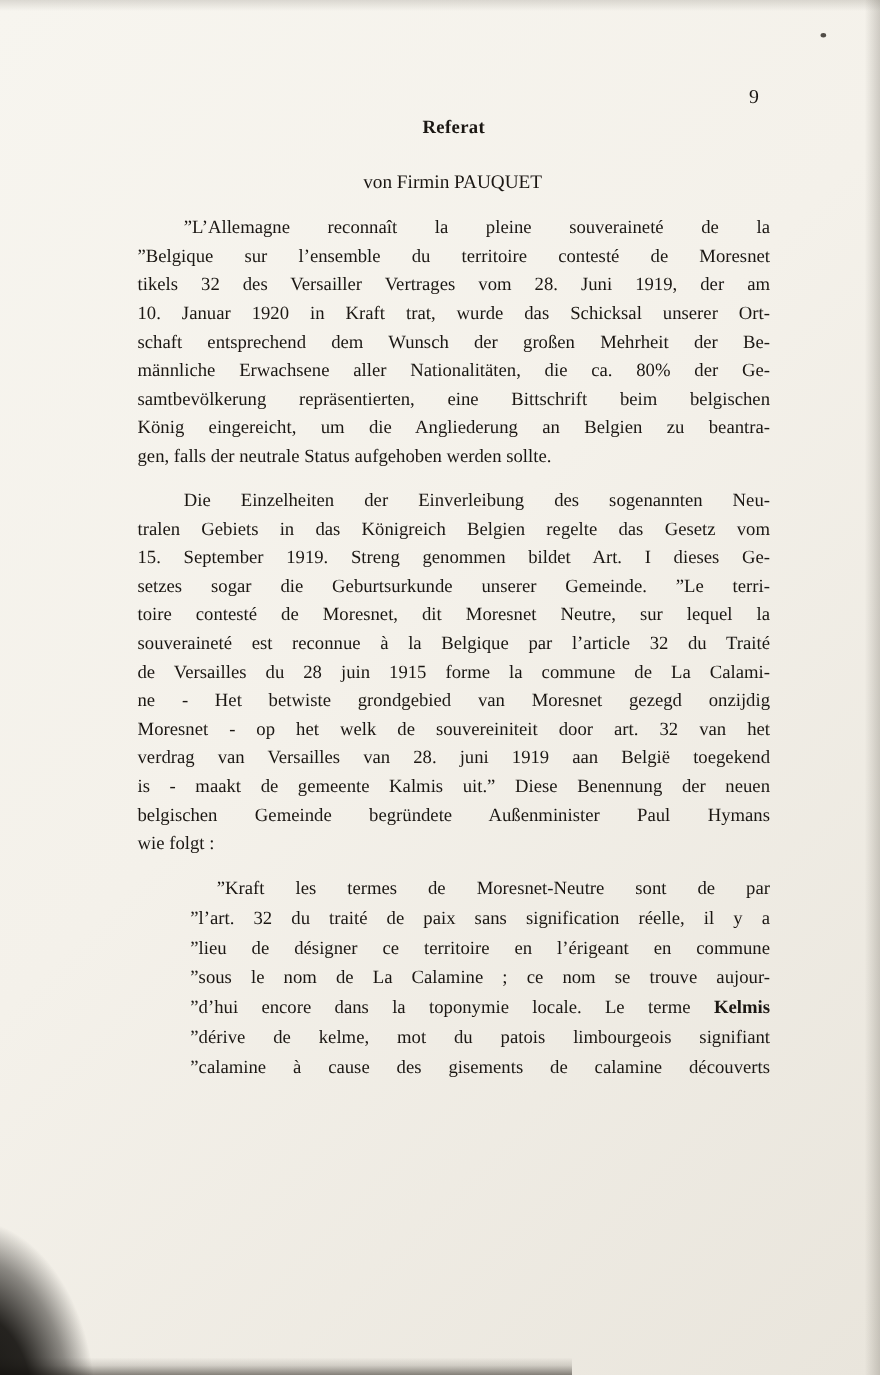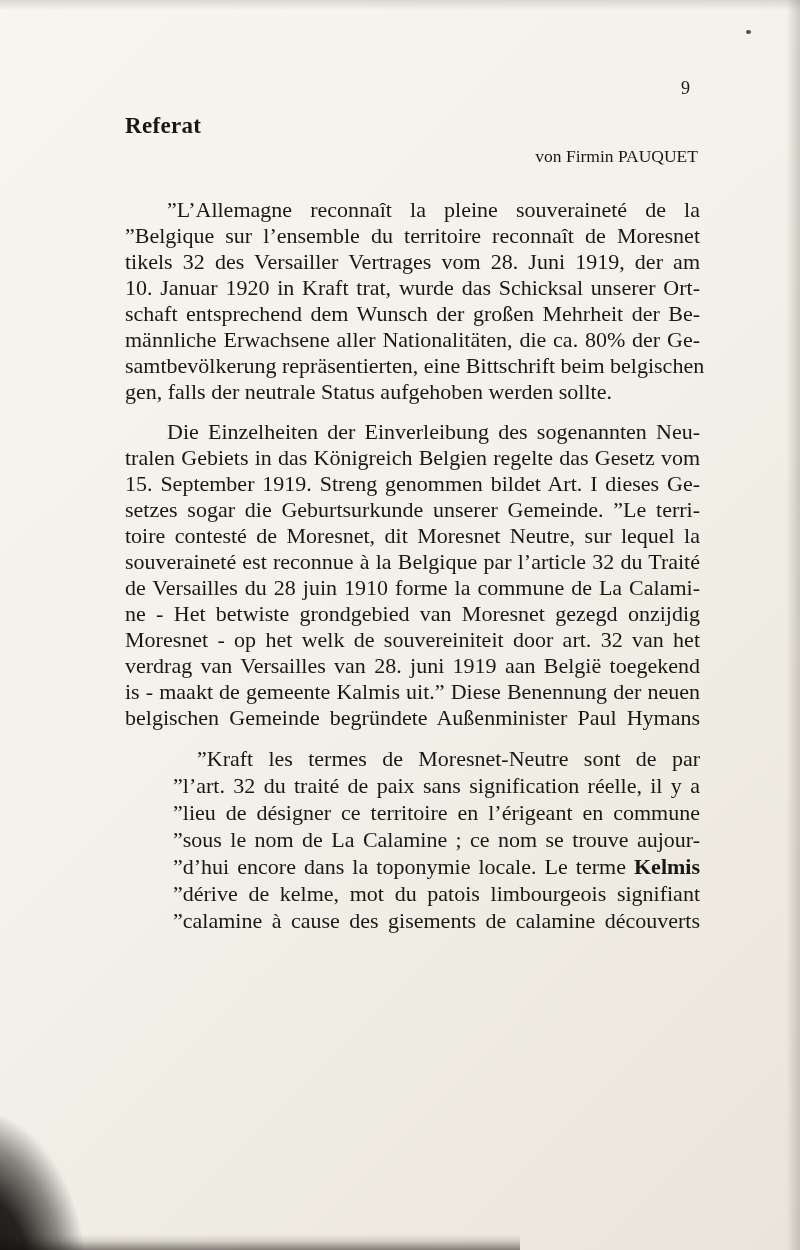--- a/index.html
+++ b/index.html
@@ -41,31 +41,31 @@
     background:rgba(40,35,30,0.8);
   }
   
   .content{
     position:absolute;left:125px;top:78px;width:575px;
   }
   .page-number{
     text-align:right;font-size:18px;line-height:20px;padding-right:10px;
   }
   .title{
-    margin:14px 0 0 0;text-align:left;
-    font-size:23px;font-weight:bold;line-height:28px;letter-spacing:0.3px;
+    margin:4px 0 0 0;text-align:center;
+    font-size:17px;font-weight:bold;line-height:28px;letter-spacing:0.3px;
   }
   .subtitle{margin-top:4px;}
   .subtitle-line{
     text-align:center;font-weight:bold;font-size:17px;line-height:33px;
   }
   .author{
-    margin-top:4px;text-align:right;font-size:17.5px;line-height:24px;padding-right:2px;
+    margin-top:23px;text-align:center;font-size:17.5px;line-height:24px;padding-right:2px;
   }
-  .paragraphs{margin-top:29px;font-size:22px;}
+  .paragraphs{margin-top:17px;font-size:17px;}
   .paragraph{margin:0 0 14px 0;}
   .paragraph:last-child{margin-bottom:0;}
   .line{
     line-height:26px;
     text-align:justify;
     text-align-last:justify;
     white-space:nowrap; 
   }
   .line.indent{text-indent:42px;}
   .line.last{text-align-last:left;}
@@ -77,41 +77,43 @@
 <body>
 
 <div class="page">
   <div class="content">
     <div class="page-number">9</div>
     <h1 class="title">Referat</h1>
     <div class="author">von Firmin PAUQUET</div>
     <div class="paragraphs">
         <div class="paragraph">
           <div class="line indent">”L’Allemagne reconnaît la pleine souveraineté de la</div>
-          <div class="line">”Belgique sur l’ensemble du territoire reconnaît de Moresnet</div>
+          <div class="line">”Belgique sur l’ensemble du territoire contesté de Moresnet</div>
           <div class="line">tikels 32 des Versailler Vertrages vom 28. Juni 1919, der am</div>
           <div class="line">10. Januar 1920 in Kraft trat, wurde das Schicksal unserer Ort-</div>
           <div class="line">schaft entsprechend dem Wunsch der großen Mehrheit der Be-</div>
           <div class="line">männliche Erwachsene aller Nationalitäten, die ca. 80% der Ge-</div>
           <div class="line">samtbevölkerung repräsentierten, eine Bittschrift beim belgischen</div>
+          <div class="line">König eingereicht, um die Angliederung an Belgien zu beantra-</div>
           <div class="line last">gen, falls der neutrale Status aufgehoben werden sollte.</div>
         </div>
         <div class="paragraph">
           <div class="line indent">Die Einzelheiten der Einverleibung des sogenannten Neu-</div>
           <div class="line">tralen Gebiets in das Königreich Belgien regelte das Gesetz vom</div>
           <div class="line">15. September 1919. Streng genommen bildet Art. I dieses Ge-</div>
           <div class="line">setzes sogar die Geburtsurkunde unserer Gemeinde. ”Le terri-</div>
           <div class="line">toire contesté de Moresnet, dit Moresnet Neutre, sur lequel la</div>
           <div class="line">souveraineté est reconnue à la Belgique par l’article 32 du Traité</div>
-          <div class="line">de Versailles du 28 juin 1910 forme la commune de La Calami-</div>
+          <div class="line">de Versailles du 28 juin 1915 forme la commune de La Calami-</div>
           <div class="line">ne - Het betwiste grondgebied van Moresnet gezegd onzijdig</div>
           <div class="line">Moresnet - op het welk de souvereiniteit door art. 32 van het</div>
           <div class="line">verdrag van Versailles van 28. juni 1919 aan België toegekend</div>
           <div class="line">is - maakt de gemeente Kalmis uit.” Diese Benennung der neuen</div>
           <div class="line">belgischen Gemeinde begründete Außenminister Paul Hymans</div>
+          <div class="line last">wie folgt :</div>
         </div>
         <div class="paragraph quote">
           <div class="line indent">”Kraft les termes de Moresnet-Neutre sont de par</div>
           <div class="line">”l’art. 32 du traité de paix sans signification réelle, il y a</div>
           <div class="line">”lieu de désigner ce territoire en l’érigeant en commune</div>
           <div class="line">”sous le nom de La Calamine ; ce nom se trouve aujour-</div>
           <div class="line">”d’hui encore dans la toponymie locale. Le terme <b>Kelmis</b></div>
           <div class="line">”dérive de kelme, mot du patois limbourgeois signifiant</div>
           <div class="line">”calamine à cause des gisements de calamine découverts</div>
         </div>

